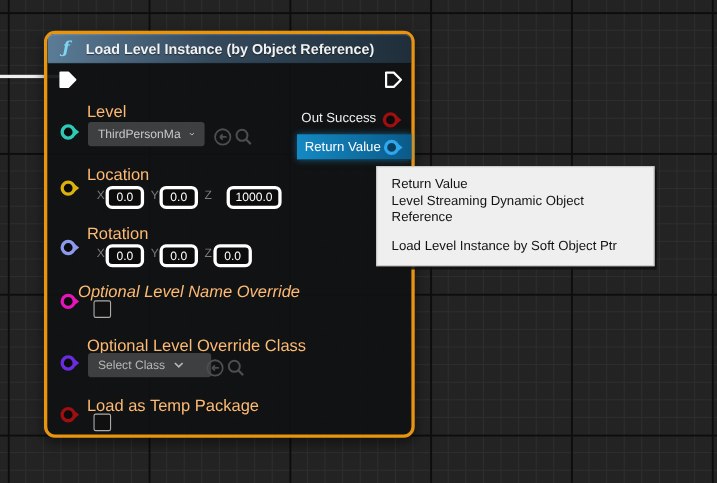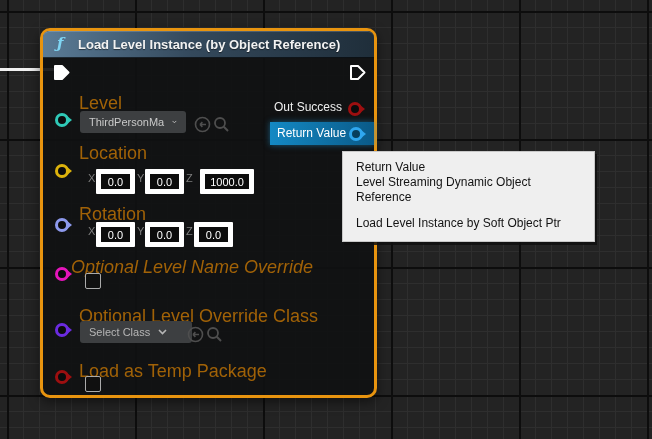--- a/index.html
+++ b/index.html
@@ -33,25 +33,25 @@
   }
   .fn-icon{position:absolute;left:14px;top:3px;font:italic bold 15px "DejaVu Serif",serif;color:var(--fn-icon,#7fd6f4);}
   .title{position:absolute;left:35px;top:6px;font-size:13px;font-weight:bold;color:#f2f2f2;white-space:nowrap;text-shadow:0 1px 1px rgba(0,0,0,.5);}
 
   .pin{position:absolute;width:8px;height:8px;border:3px solid var(--c);border-radius:50%;background:rgba(0,0,0,.35);}
   .pin::after{content:"";position:absolute;left:9px;top:0px;width:0;height:0;
     border-left:5px solid var(--c);border-top:4px solid transparent;border-bottom:4px solid transparent;}
 
   .exec-pin{position:absolute;width:17px;height:17px;}
 
-  .lbl{position:absolute;font-size:18px;color:#a16207;white-space:nowrap;}
+  .lbl{position:absolute;font-size:15px;color:#fdba74;white-space:nowrap;}
   .dropdown{position:absolute;height:22px;background:#3d3f41;border-radius:3px;
     display:flex;align-items:center;gap:8px;padding:0 9px;color:#c9c9c9;font-size:11px;white-space:nowrap;box-sizing:border-box;}
   .axis{position:absolute;font-size:11px;color:#7d7d7d;}
-  .numbox{position:absolute;height:15px;background:#0c0c0c;border:5px solid #ffffff;border-radius:1px;
+  .numbox{position:absolute;height:15px;background:#0c0c0c;border:3px solid #ffffff;border-radius:6px;
     color:#ffffff;font-size:11px;display:flex;align-items:center;justify-content:center;padding:0 3px;box-sizing:content-box;}
   .checkbox{position:absolute;width:14px;height:14px;background:#101010;border:1px solid #ababab;border-radius:2px;}
   .iconbtn{position:absolute;width:17px;height:17px;}
 
   .out-lbl{position:absolute;font-size:12px;color:#efefef;white-space:nowrap;}
   .highlight{
     position:absolute;left:227px;top:91px;width:104px;height:23px;
     background:linear-gradient(90deg,var(--highlight-left,#1489c4),var(--highlight-right,#0a5a88));
     box-shadow:0 0 6px rgba(30,150,210,.55);
   }
@@ -102,28 +102,28 @@
         <path d="M12 8.5 H6 M6 8.5 l2.4 -2.4 M6 8.5 l2.4 2.4" fill="none" stroke="#4e4e4e" stroke-width="1.6"></path>
       </svg>
   </span>
   <span class="iconbtn" style="left:170px;top:85px;">
     <svg width="17" height="17" viewBox="0 0 17 17">
         <circle cx="7" cy="7" r="5" fill="none" stroke="#4e4e4e" stroke-width="1.8"></circle>
         <line x1="10.8" y1="10.8" x2="15" y2="15" stroke="#4e4e4e" stroke-width="2"></line>
       </svg>
   </span>
 
-  <span class="lbl" style="left:36px;top:112px;text-align:center;">Location</span>
+  <span class="lbl" style="left:36px;top:120px;text-align:center;">Location</span>
   <span class="pin" style="--c:var(--pin-vector);left:12px;top:133px;"></span>
   <span class="axis" style="left:45px;top:141px;">X</span>
   <div class="numbox" style="left:53px;top:138px;min-width:23px;">0.0</div>
   <span class="axis" style="left:94px;top:141px;">Y</span>
   <div class="numbox" style="left:102px;top:138px;min-width:23px;">0.0</div>
   <span class="axis" style="left:143px;top:141px;">Z</span>
-  <div class="numbox" style="left:157px;top:138px;min-width:38px;">1000.0</div>
+  <div class="numbox" style="left:163px;top:138px;min-width:38px;">1000.0</div>
 
   <span class="lbl" style="left:36px;top:173px;">Rotation</span>
   <span class="pin" style="--c:var(--pin-rotator);left:12px;top:187px;"></span>
   <span class="axis" style="left:45px;top:194px;">X</span>
   <div class="numbox" style="left:53px;top:191px;min-width:23px;">0.0</div>
   <span class="axis" style="left:94px;top:194px;">Y</span>
   <div class="numbox" style="left:102px;top:191px;min-width:23px;">0.0</div>
   <span class="axis" style="left:143px;top:194px;">Z</span>
   <div class="numbox" style="left:151px;top:191px;min-width:23px;">0.0</div>
 

